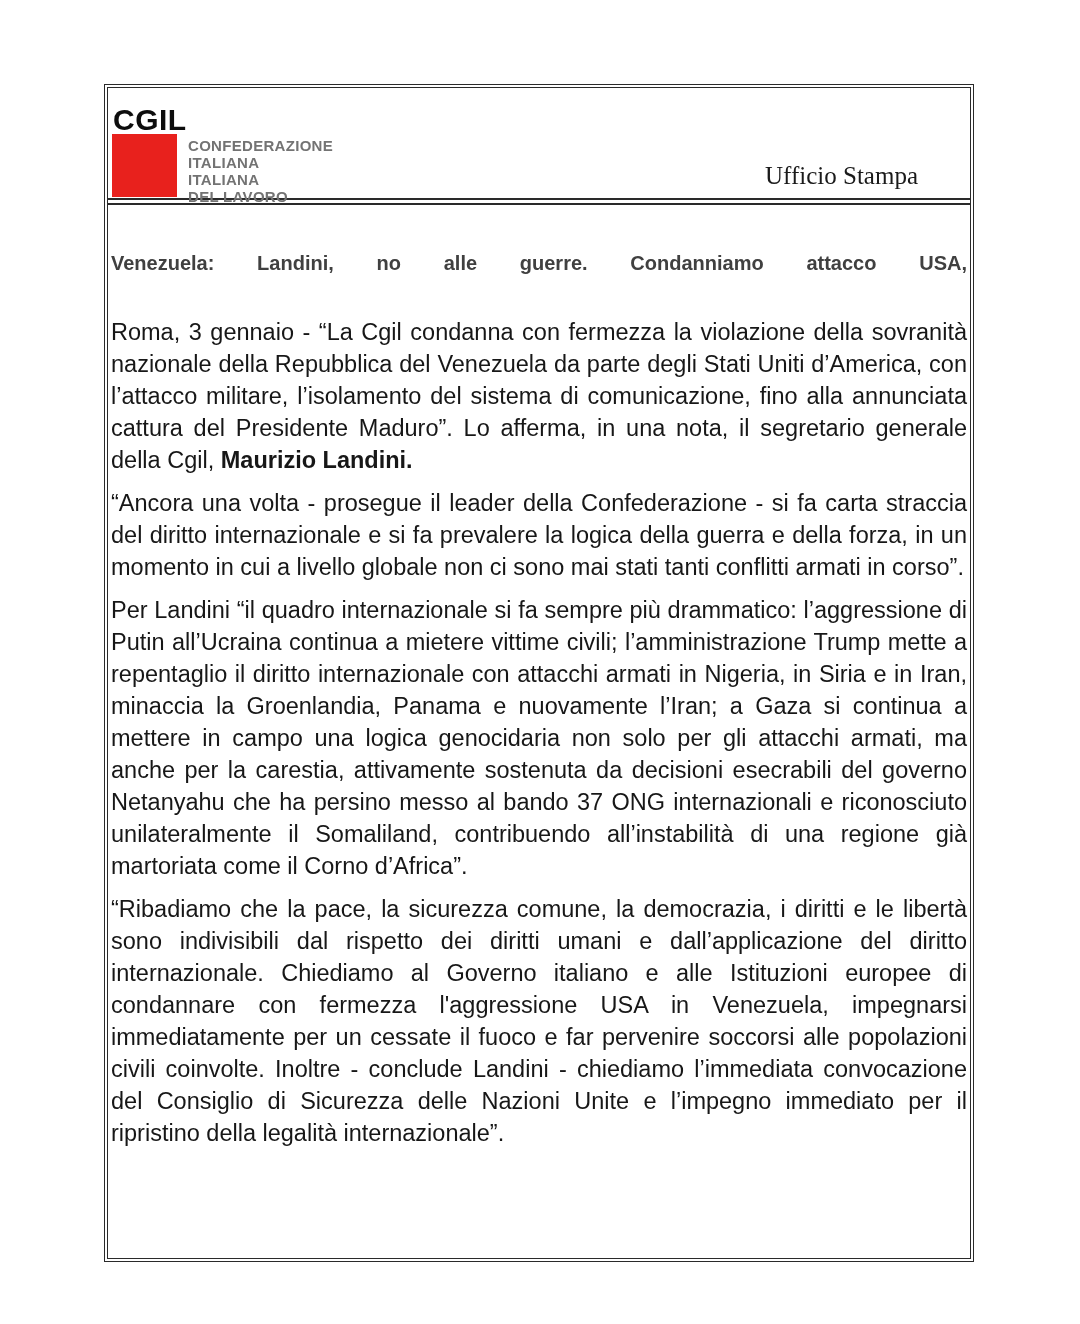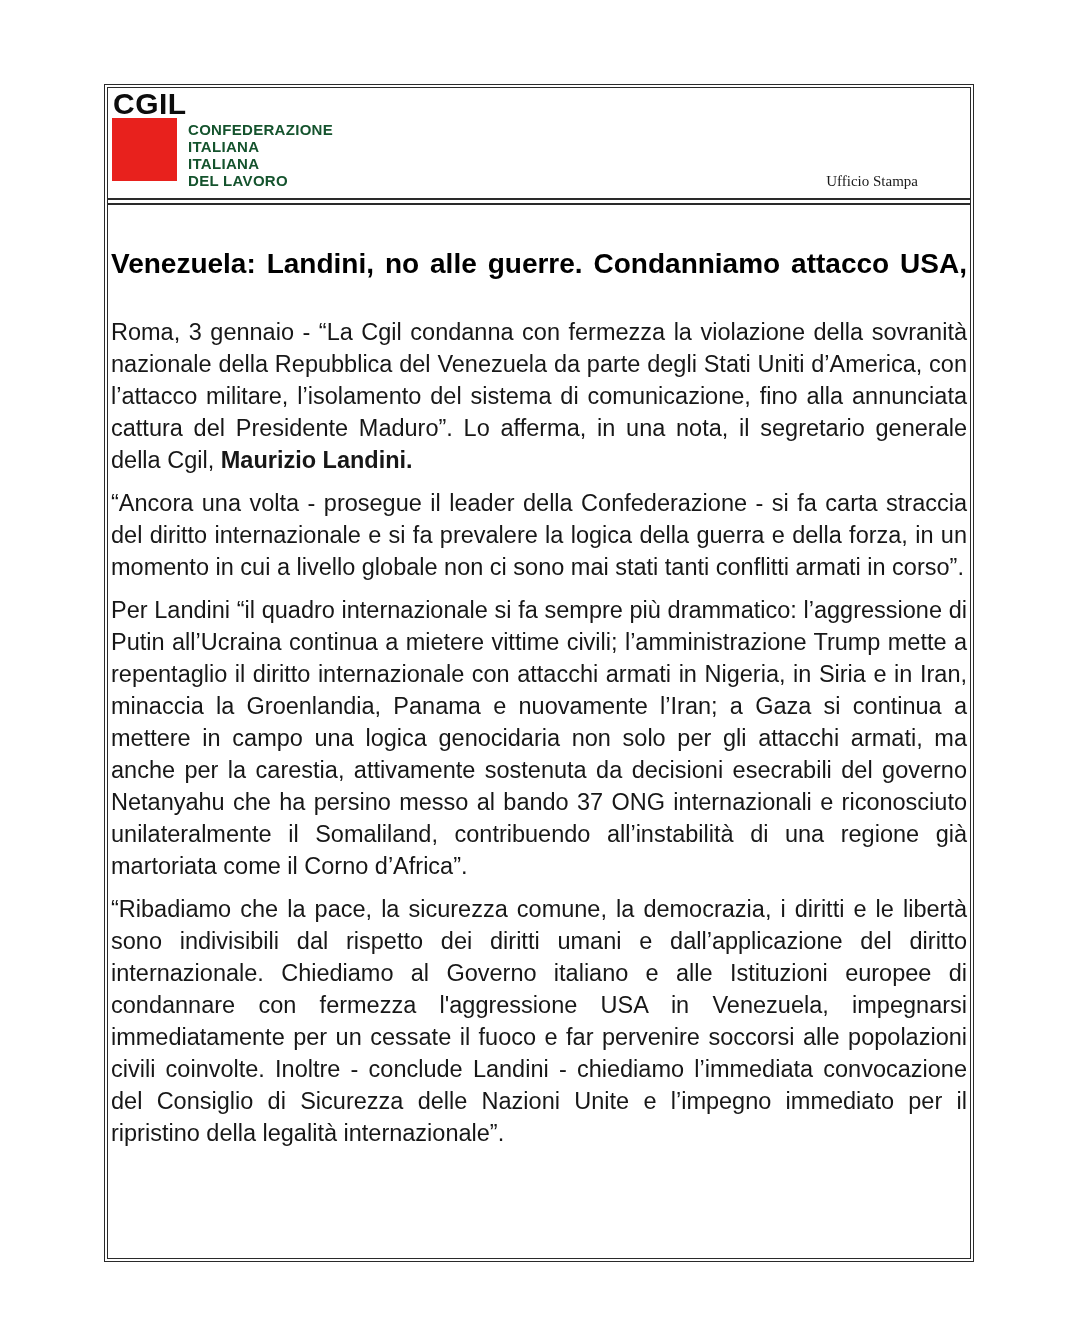--- a/index.html
+++ b/index.html
@@ -25,58 +25,58 @@
     position: relative;
     height: 107px;
     padding: 3px 6px 0 4px;
   }
   .brand {
     font-weight: 800;
     font-size: 30px;
     line-height: 26px;
     letter-spacing: 0.5px;
     color: #0d0d0d;
-    margin: 0 0 1px 1px;
+    margin: 16px 0 1px 1px;
   }
   .logo-row { display: flex; align-items: flex-start; }
   .red-square {
     width: 65px; height: 63px;
     background: #e8211d;
     flex: 0 0 auto;
   }
   .org {
     margin-left: 11px;
     padding-top: 3px;
     font-weight: 700;
     font-size: 15px;
     line-height: 17px;
     letter-spacing: 0.3px;
-    color: #14532d;
+    color: #737373;
   }
   .office {
     position: absolute;
     right: 52px; bottom: 8px;
     font-family: "Liberation Serif", serif;
-    font-size: 15px;
+    font-size: 25px;
     color: #1a1a1a;
   }
   
   .sep {
     height: 3px;
     border-top: 2px solid #2a2a2a;
     border-bottom: 2px solid #2a2a2a;
   }
   
   .bodytext { padding: 0 3px 14px 3px; }
   .doc-title {
     margin: 42px 0 36px 0;
     font-weight: 700;
-    font-size: 28px;
+    font-size: 20px;
     line-height: 33px;
-    color: #000000;
+    color: #404040;
   }
   .title-line {
     text-align: justify;
     text-align-last: justify;
   }
   .paragraphs p {
     margin: 11px 0 0 0;
     font-size: 23.5px;
     line-height: 32px;
     text-align: justify;

